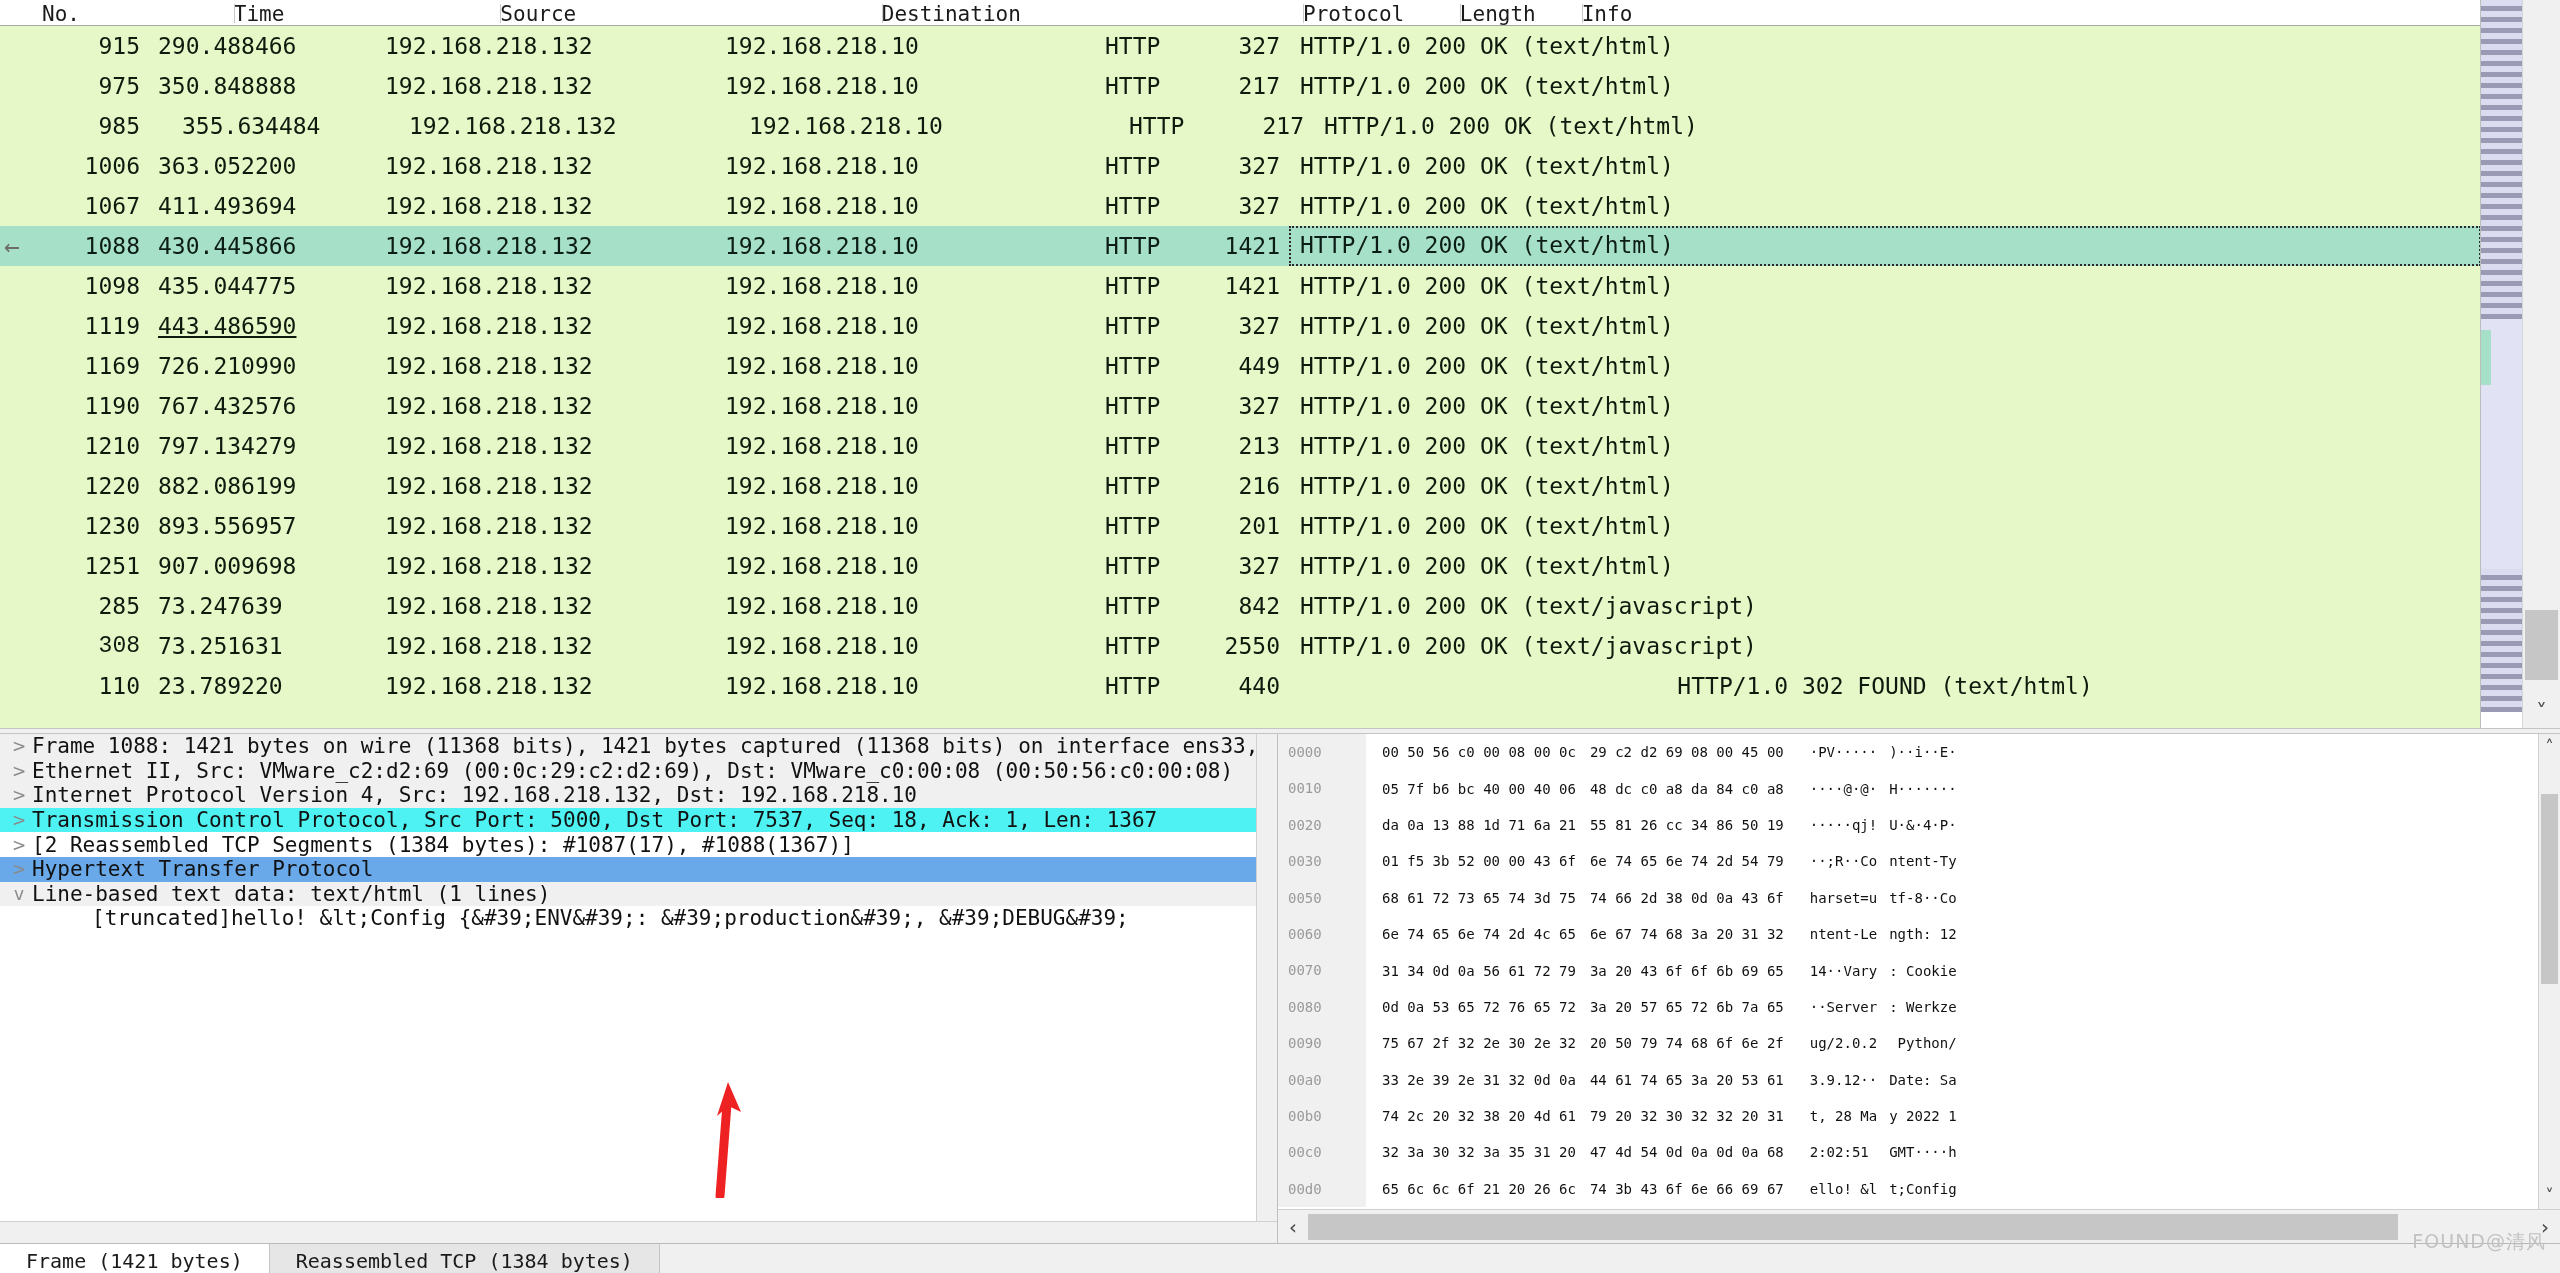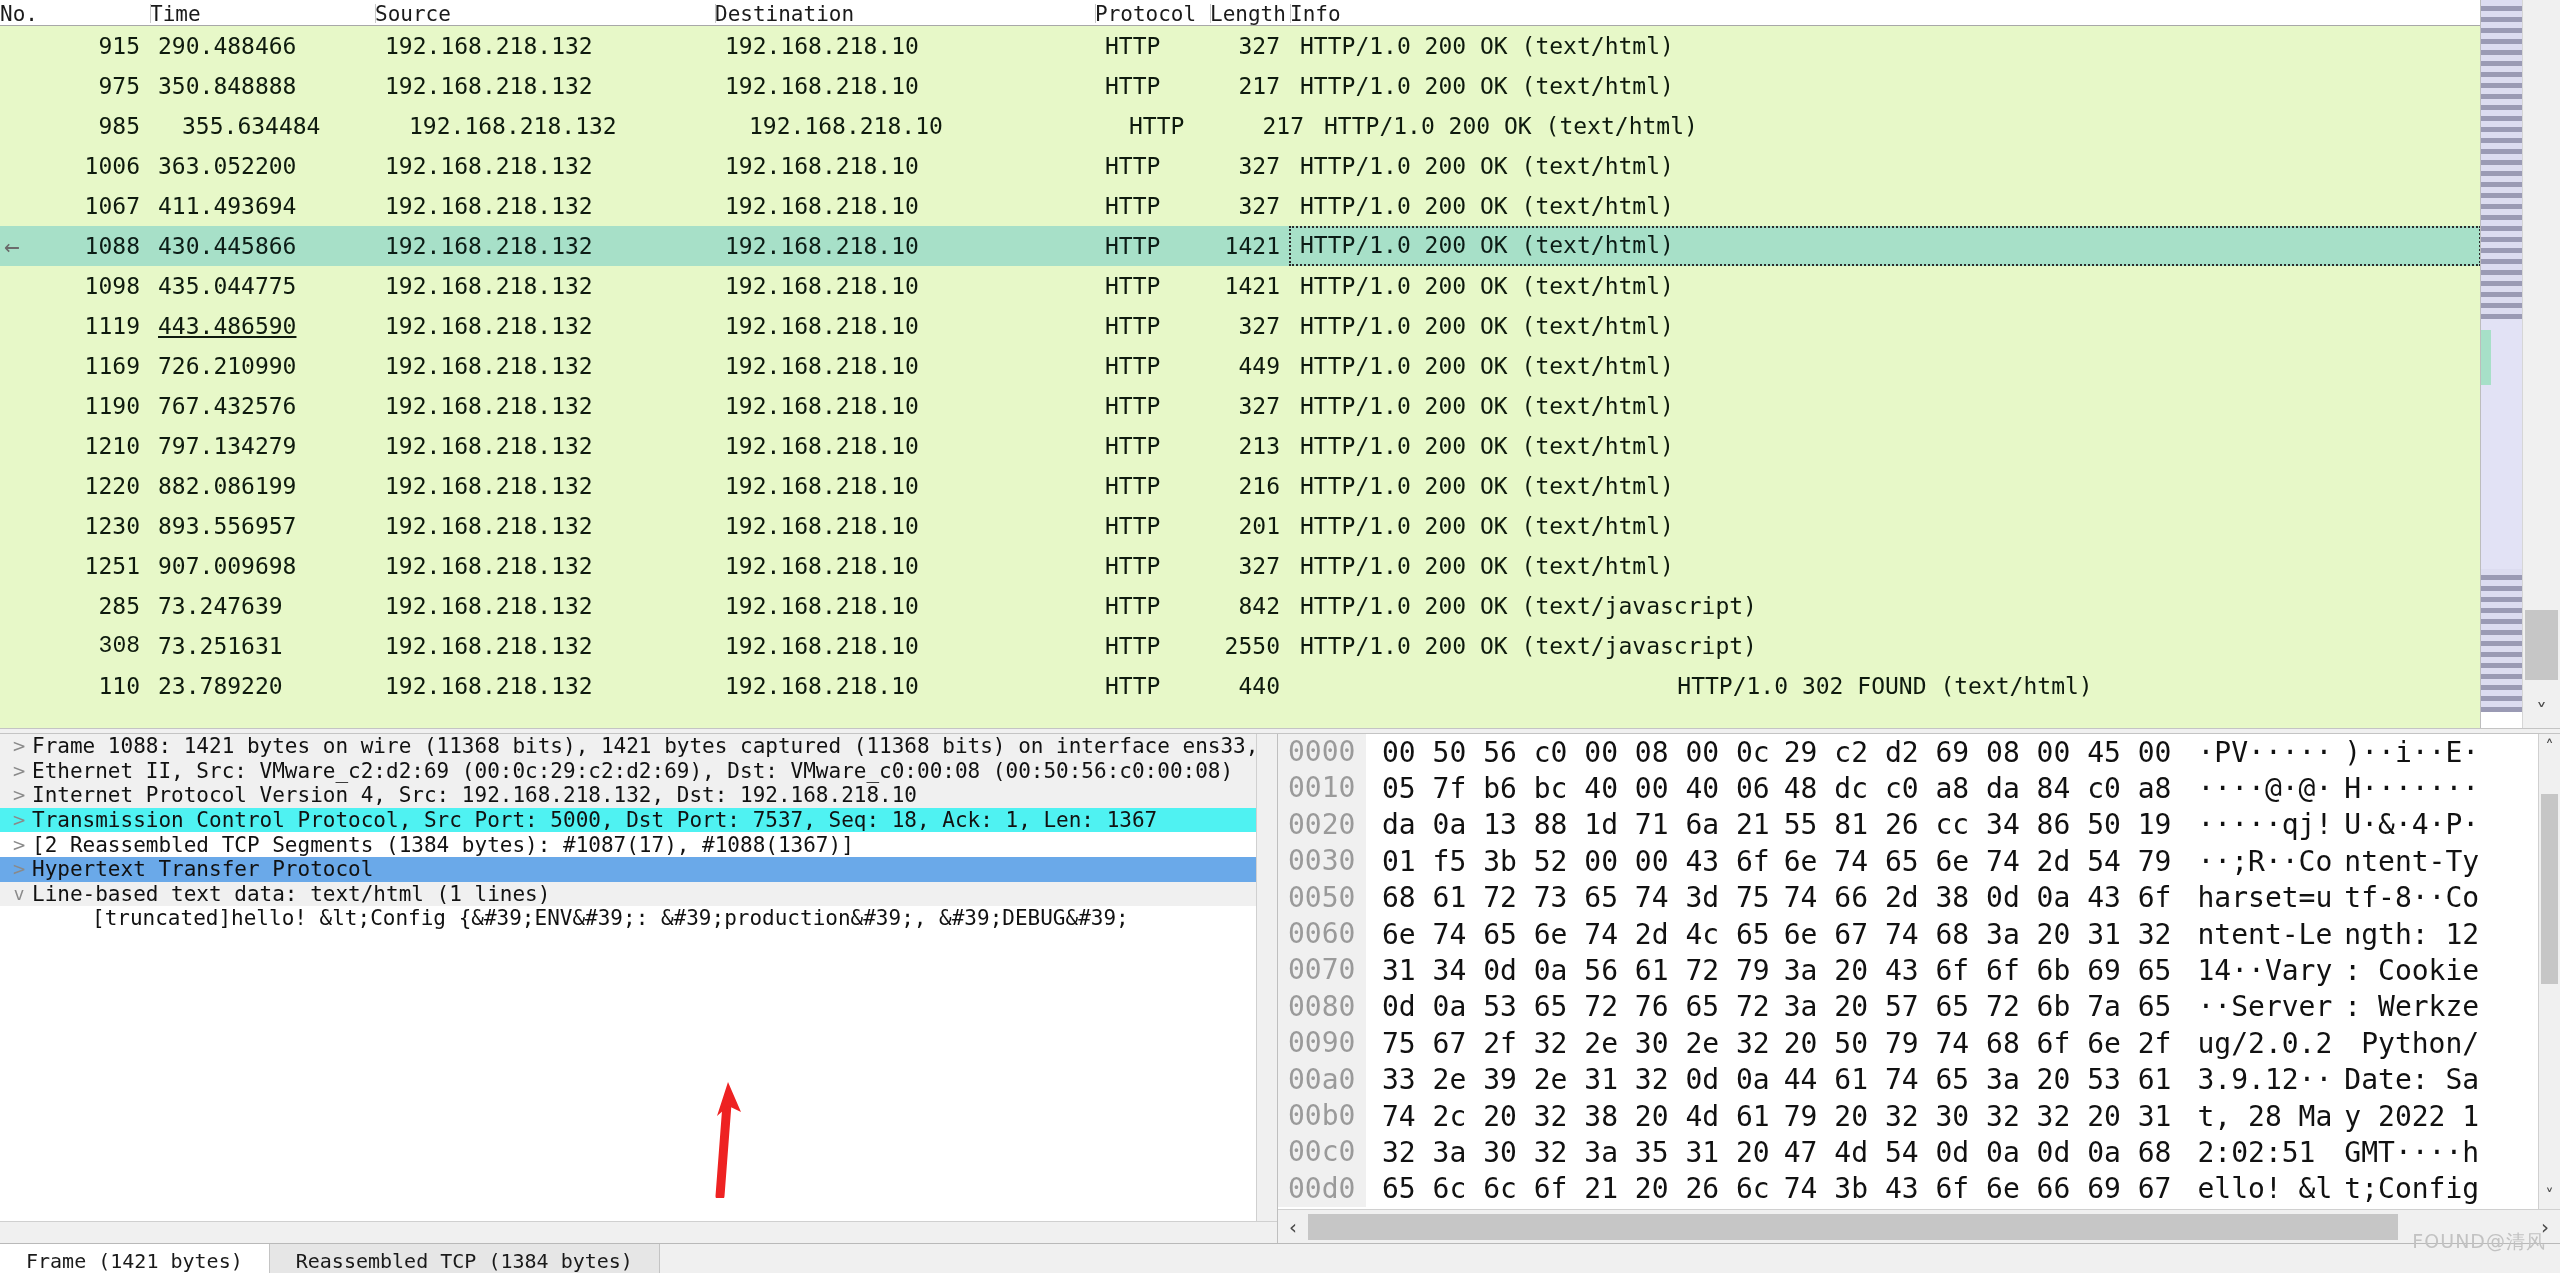--- a/index.html
+++ b/index.html
@@ -34,20 +34,21 @@
     border-bottom: 1px solid #a8a8a8;
     position: relative;
     white-space: nowrap;
   }
   .plist-header .hcell {
     position: relative;
     padding-left: 0;
     line-height: 24px;
     height: 23px;
     overflow: hidden;
+    margin-left: 42px;
   }
   .plist-header .hcell + .hcell::before {
     content: "";
     position: absolute;
     left: 0; top: 2px; bottom: 2px;
     width: 1px;
     background: #c9c9c9;
   }
 
   .plist-rows { position: relative; }
@@ -175,21 +176,21 @@
     flex-direction: column;
     overflow: hidden;
     position: relative;
   }
   #hex-body { flex: 1 1 auto; display: flex; overflow: hidden; }
   #hex-content { flex: 1 1 auto; overflow: hidden; position: relative; }
   .hrow {
     display: flex;
     height: 36.4px;
     align-items: center;
-    font-size: 28px;
+    font-size: 14px;
     color: #111111;
     white-space: nowrap;
   }
   .h-off {
     width: 88px;
     flex: 0 0 88px;
     color: #9a9a9a;
     text-align: left;
     padding-left: 10px;
     background: #f0f0f0;

